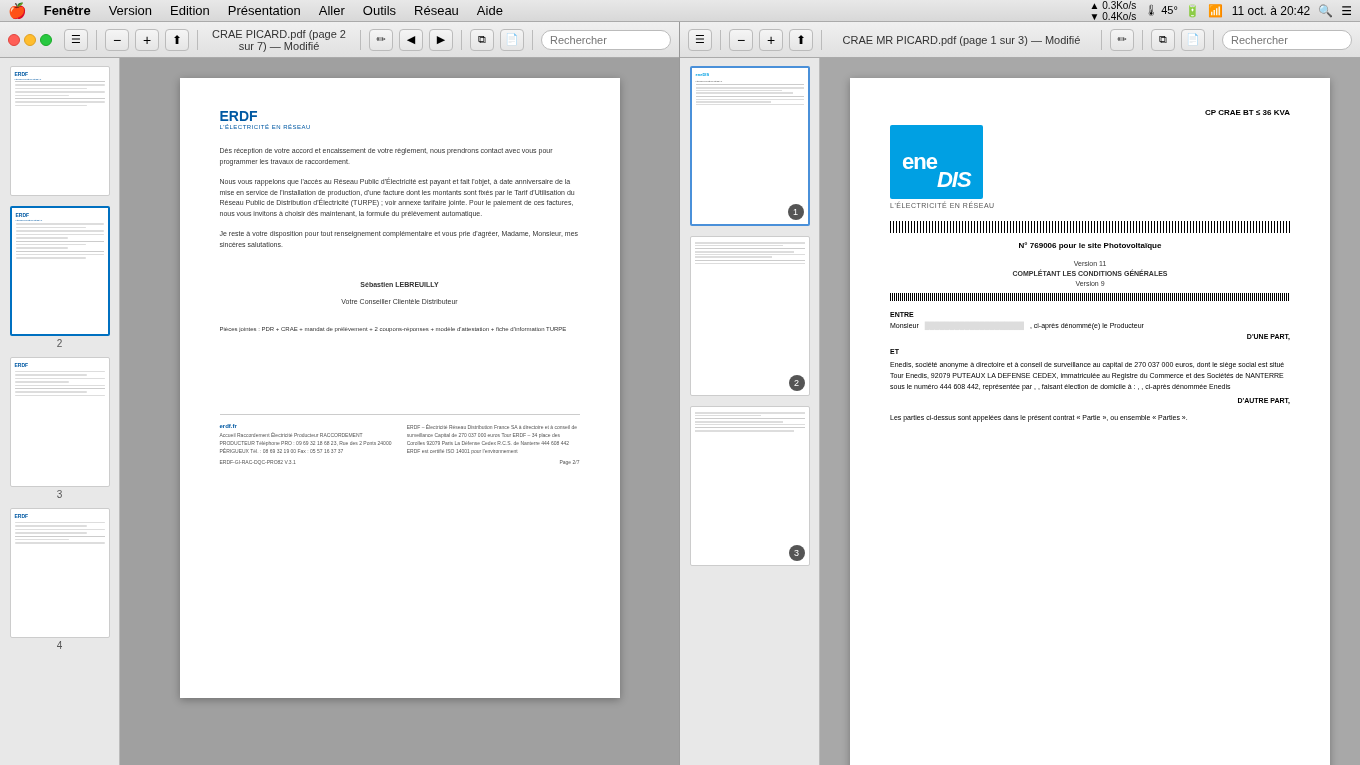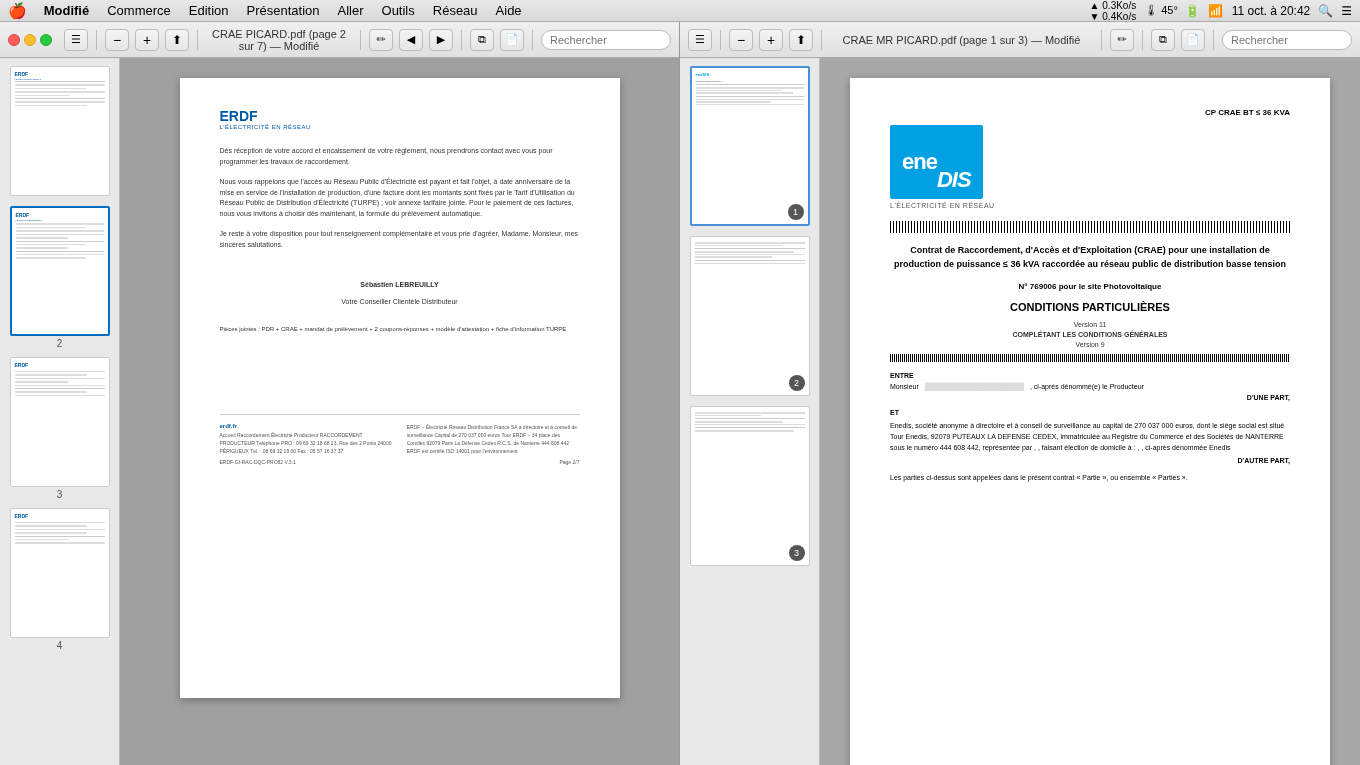--- a/index.html
+++ b/index.html
@@ -252,22 +252,22 @@
     .content-line { height: 2px; background: #ddd; margin: 2px 0; border-radius: 1px; }
     .content-line.short { width: 60%; }
     .content-line.medium { width: 80%; }
     .content-line.full { width: 100%; }
   </style>
 </head>
 <body>
 
 <div class="menubar">
   <span class="apple">🍎</span>
-  <span class="menu-item bold">Modifié</span>
-  <span class="menu-item">Commerce</span>
+  <span class="menu-item bold">Fenêtre</span>
+  <span class="menu-item">Version</span>
   <span class="menu-item">Edition</span>
   <span class="menu-item">Présentation</span>
   <span class="menu-item">Aller</span>
   <span class="menu-item">Outils</span>
   <span class="menu-item">Réseau</span>
   <span class="menu-item">Aide</span>
   <div class="menubar-right">
     <span style="font-size:10px;">▲ 0.3Ko/s<br>▼ 0.4Ko/s</span>
     <span style="font-size:11px;">🌡 45°</span>
     <span>🔋</span>
@@ -524,29 +524,23 @@
           <div style="margin-bottom:12px;">
             <div style="display:inline-flex;align-items:center;background:#00a0e3;padding:6px 12px;border-radius:2px;">
               <span style="color:white;font-size:22px;font-weight:900;letter-spacing:-1px;">ene</span>
                 <span style="color:white;font-size:22px;font-weight:900;letter-spacing:-1px;font-style:italic;margin-top:36px;">DIS</span>
             </div>
             <div style="font-size:7px;color:#555;margin-top:3px;letter-spacing:0.5px;">L'ÉLECTRICITÉ EN RÉSEAU</div>
           </div>
 
           <div class="barcode-line"></div>
 
-          <div style="text-align:center;margin:10px 0;">
-            <p style="font-size:9px;font-weight:bold;color:#000;line-height:1.6;">Contrat de Raccordement, d'Accès et d'Exploitation (CRAE)
-pour une installation de production de puissance ≤ 36 kVA
-raccordée au réseau public de distribution basse tension</p>
-          </div>
 
           <div style="text-align:center;font-size:8px;font-weight:bold;margin-bottom:10px;">N° 769006 pour le site Photovoltaïque</div>
 
-          <div class="doc-title-main">CONDITIONS PARTICULIÈRES</div>
           <div class="doc-small-center">Version 11</div>
           <div class="doc-small-center" style="font-weight:bold;">COMPLÉTANT LES CONDITIONS GÉNÉRALES</div>
           <div class="doc-small-center">Version 9</div>
 
           <div class="barcode-line-thin"></div>
 
           <div style="margin:10px 0;">
             <div style="font-size:7px;font-weight:bold;margin-bottom:4px;">ENTRE</div>
             <div style="font-size:7px;margin-bottom:4px;">
               <span>Monsieur</span>

